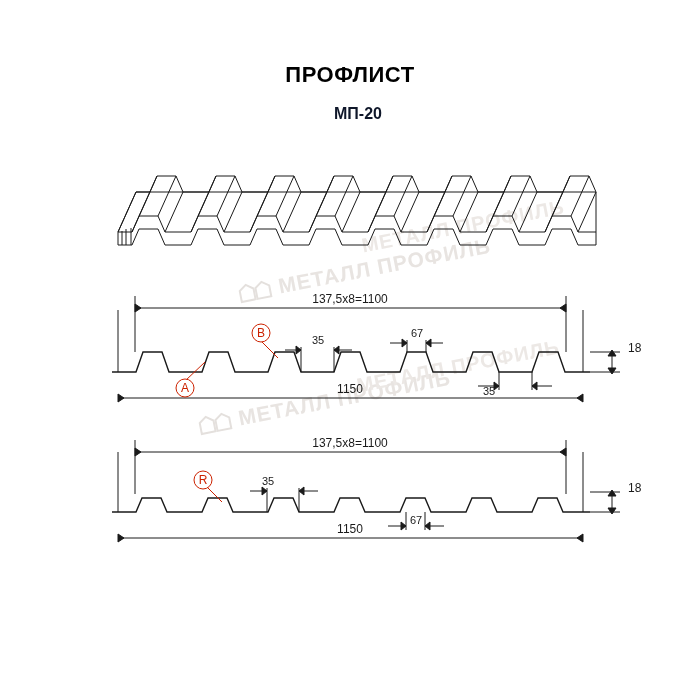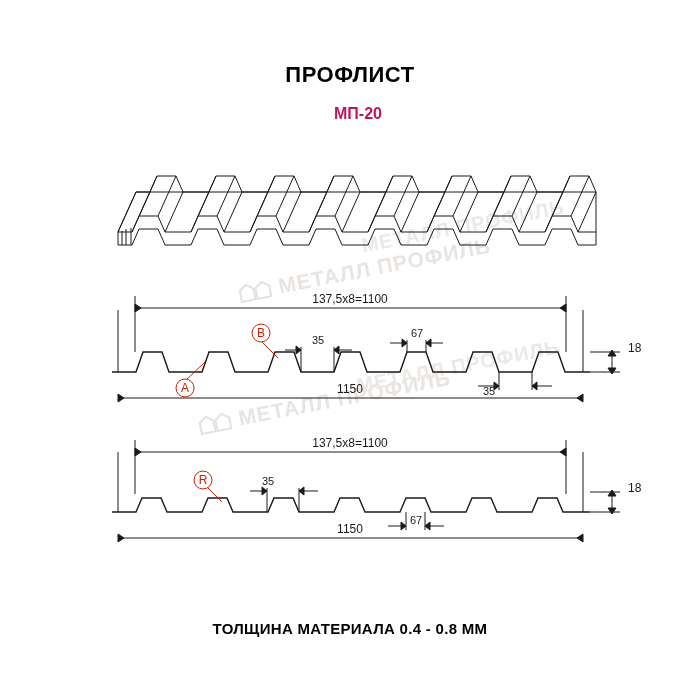--- a/index.html
+++ b/index.html
@@ -32,21 +32,21 @@
     color: #000;
   }
   .subtitle {
     position: absolute;
     left: 16px;
     right: 0;
     top: 105px;
     text-align: center;
     font-size: 16px;
     font-weight: bold;
-    color: #be185d;
+    color: #0f172a;
   }
   .footer-note {
     position: absolute;
     left: 0;
     right: 0;
     top: 620px;
     text-align: center;
     font-size: 15px;
     font-weight: bold;
     letter-spacing: 0.3px;
@@ -315,14 +315,13 @@
       <text x="416" y="524" font-size="11">67</text>
     </g>
 
     <g font-family="Liberation Sans, sans-serif" fill="#cc2200" text-anchor="middle" font-size="12">
       <text x="185" y="392">A</text>
       <text x="261" y="337">B</text>
       <text x="203" y="484">R</text>
     </g>
   </svg>
 
-  <div class="footer-note">ТОЛЩИНА МАТЕРИАЛА 0.4 - 0.8 ММ</div>
 </div>
 
 </body></html>

